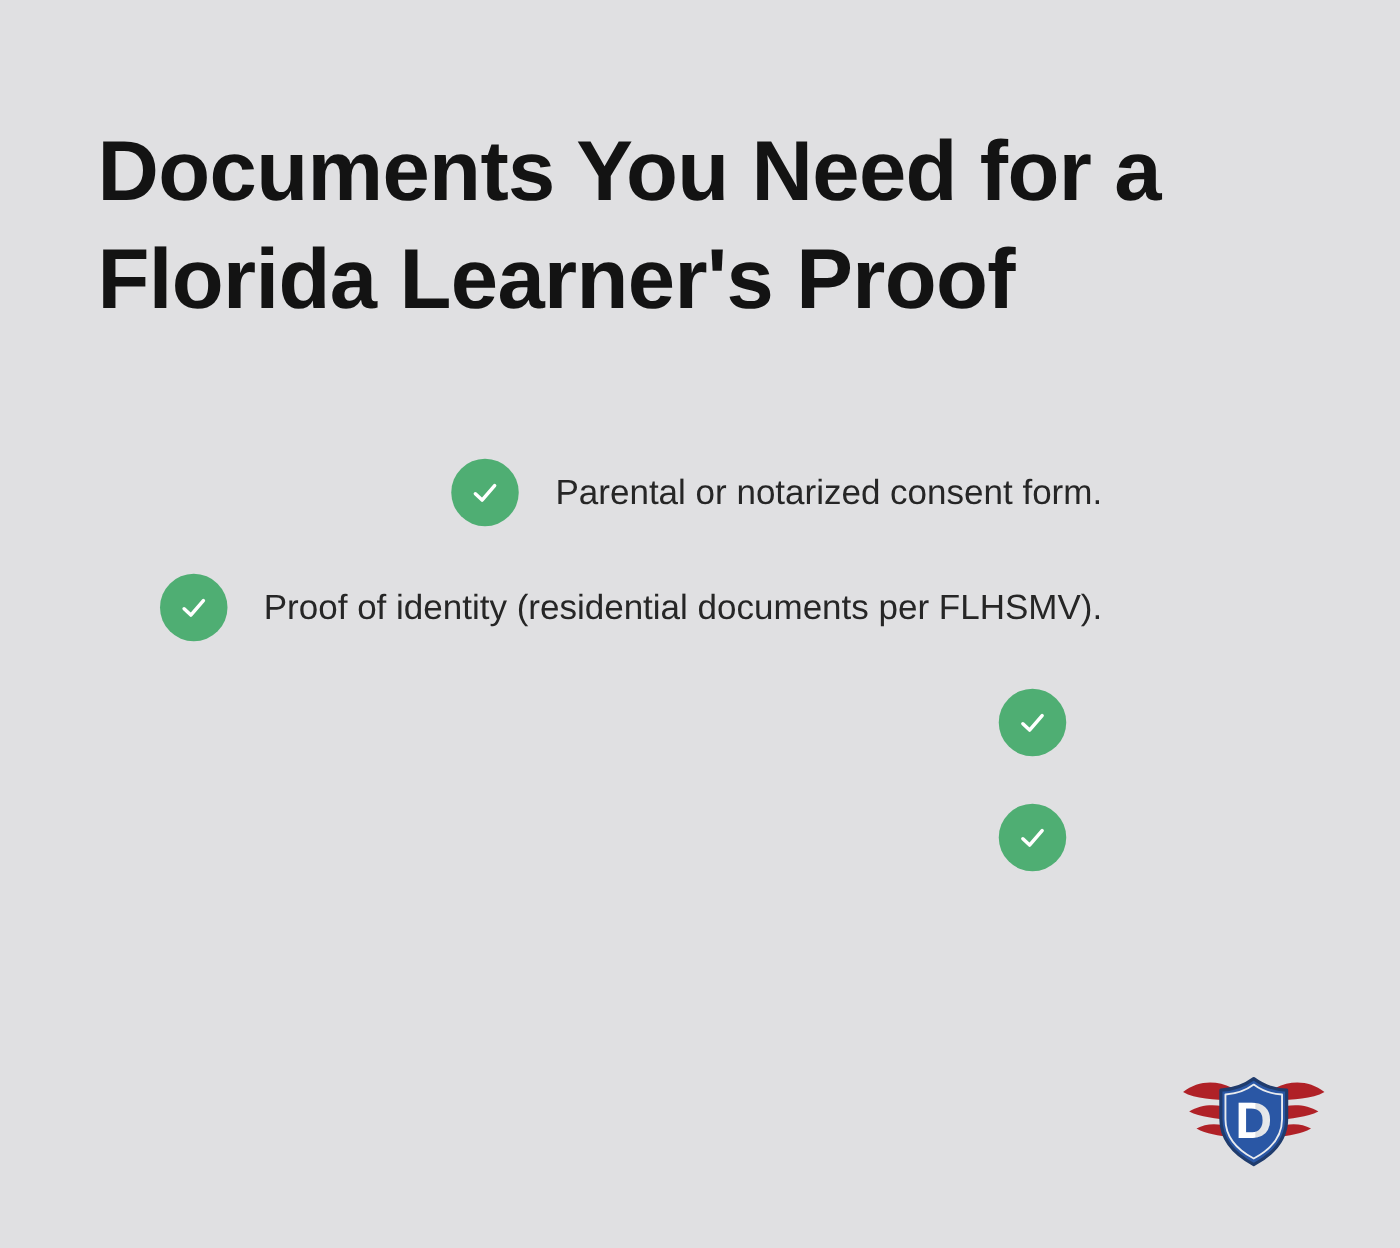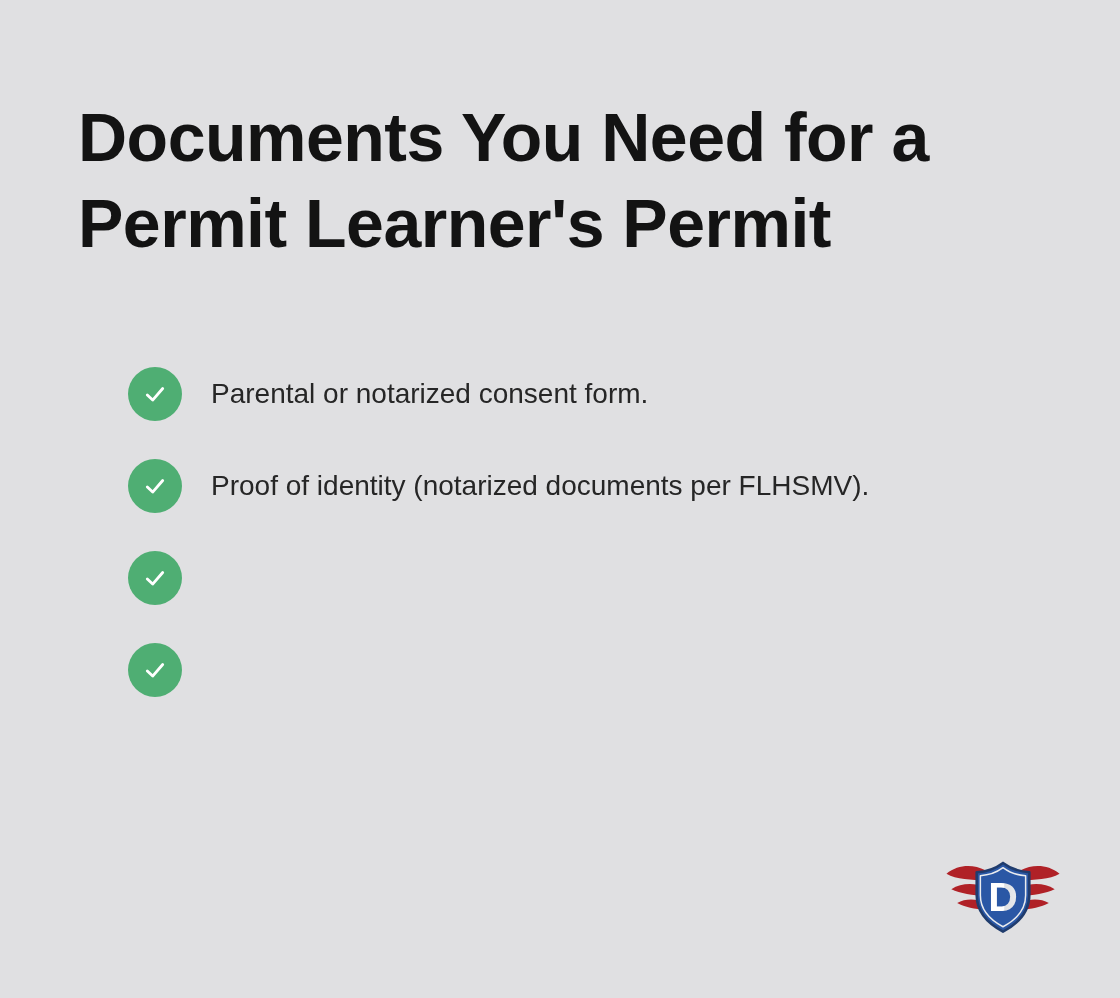--- a/index.html
+++ b/index.html
@@ -33,20 +33,21 @@
     top: 367px;
     margin: 0;
     padding: 0;
     list-style: none;
   }
   .check-row {
     display: flex;
     align-items: center;
     height: 54px;
     margin-bottom: 38px;
+    justify-content: flex-end;
   }
   .check-circle {
     flex: none;
     width: 54px;
     height: 54px;
     border-radius: 50%;
     background: #4fae73;
     display: flex;
     align-items: center;
     justify-content: center;
@@ -73,39 +74,39 @@
     font-weight: 700;
   }
 </style>
 </head>
 <body>
 
 <div class="canvas">
 
   <h1 class="title">
     <span class="title-line">Documents You Need for a</span>
-    <span class="title-line">Permit Learner's Permit</span>
+    <span class="title-line">Florida Learner's Proof</span>
   </h1>
 
   <ul class="checklist">
     <li class="check-row">
       <span class="check-circle">
         <svg viewBox="0 0 24 24" aria-hidden="true">
             <path d="M5.4 12.9 L10 17.2 L18.6 7.3" fill="none" stroke="#ffffff" stroke-width="2.4" stroke-linecap="round" stroke-linejoin="round"></path>
           </svg>
       </span>
       <span class="check-label">Parental or notarized consent form.</span>
     </li>
     <li class="check-row">
       <span class="check-circle">
         <svg viewBox="0 0 24 24" aria-hidden="true">
             <path d="M5.4 12.9 L10 17.2 L18.6 7.3" fill="none" stroke="#ffffff" stroke-width="2.4" stroke-linecap="round" stroke-linejoin="round"></path>
           </svg>
       </span>
-      <span class="check-label">Proof of identity (notarized documents per FLHSMV).</span>
+      <span class="check-label">Proof of identity (residential documents per FLHSMV).</span>
     </li>
     <li class="check-row">
       <span class="check-circle">
         <svg viewBox="0 0 24 24" aria-hidden="true">
             <path d="M5.4 12.9 L10 17.2 L18.6 7.3" fill="none" stroke="#ffffff" stroke-width="2.4" stroke-linecap="round" stroke-linejoin="round"></path>
           </svg>
       </span>
     </li>
     <li class="check-row">
       <span class="check-circle">

